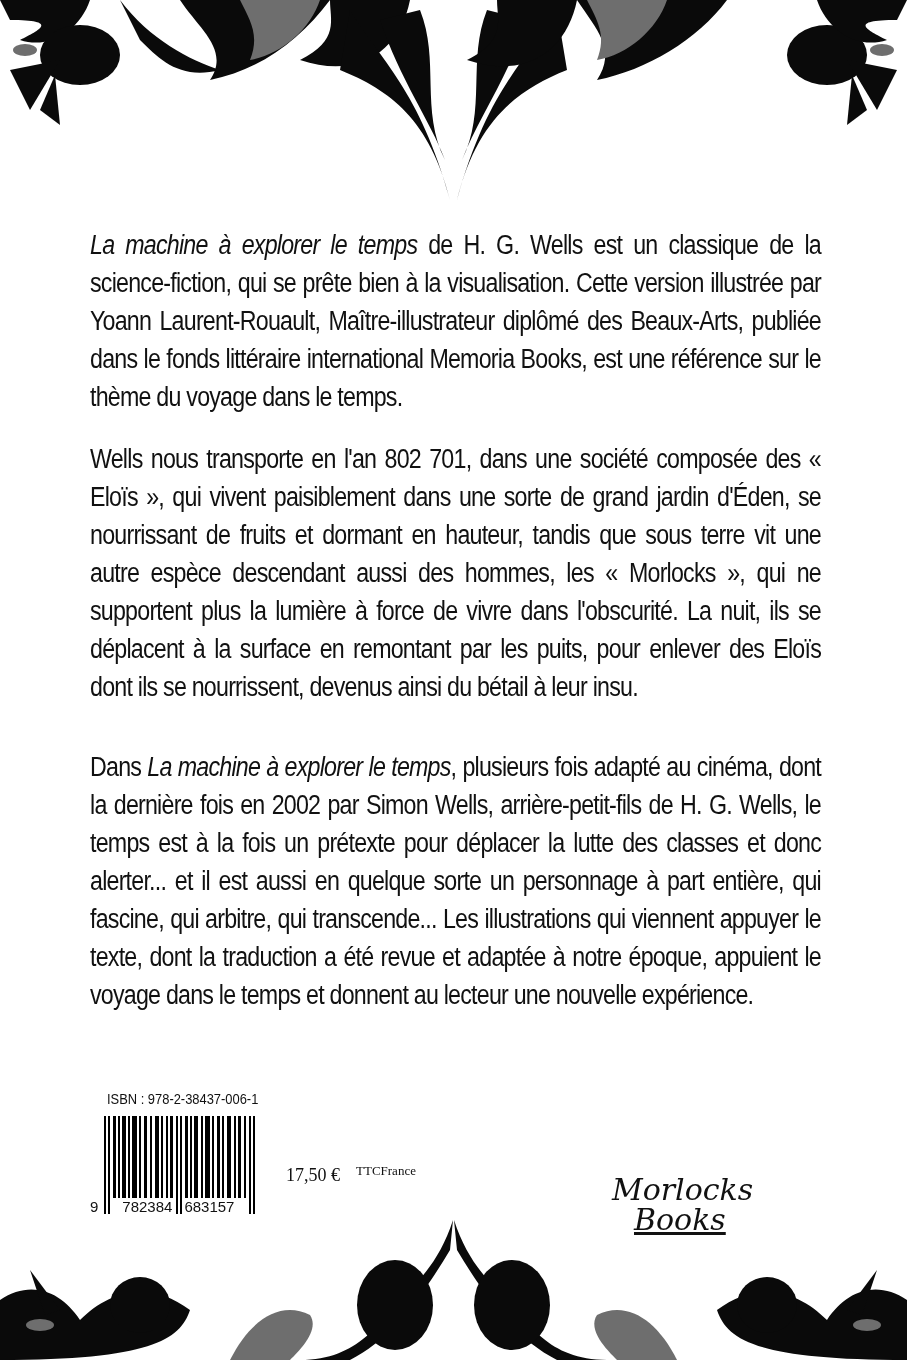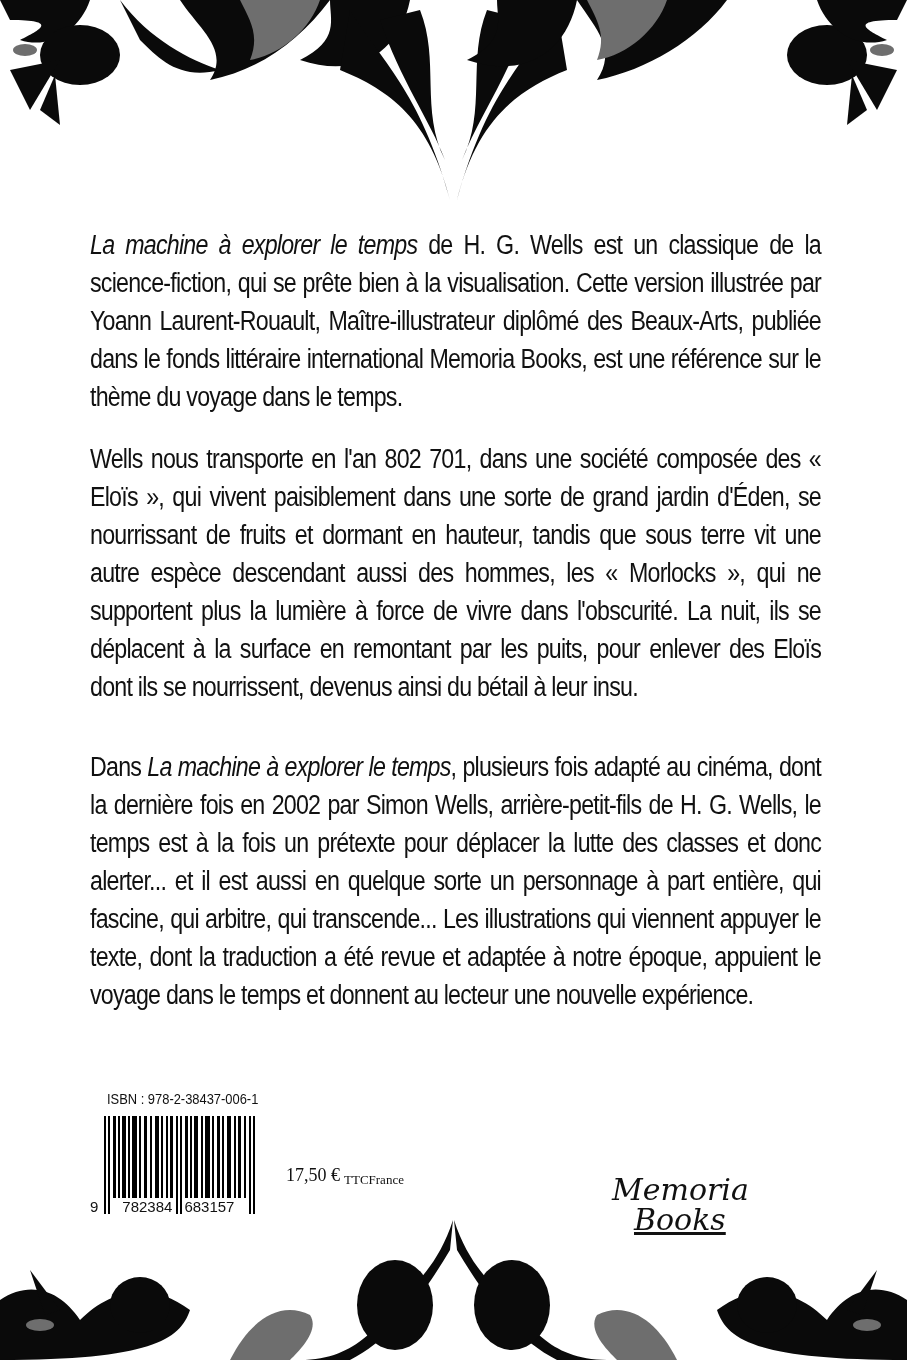--- a/index.html
+++ b/index.html
@@ -32,21 +32,21 @@
   .barcode {
     position: absolute; left: 104px; top: 1116px; width: 160px; height: 98px;
   }
   .barcode-nums {
     position: absolute; left: 90px; top: 1198px; width: 180px;
     font-size: 15px; display: flex; gap: 6px;
   }
   .price {
     position: absolute; left: 286px; top: 1165px;
     font-family: "Liberation Serif", serif; font-size: 18px;
-    display: flex; align-items: flex-end; gap: 4px;
+    display: flex; align-items: flex-start; gap: 16px;
   }
   .price .sup { display: flex; flex-direction: row; font-size: 13px; line-height: 12px; }
   .logo {
     position: absolute; left: 612px; top: 1175px;
     font-family: "DejaVu Serif", serif; font-style: italic;
     font-size: 30px; line-height: 30px; color: #111;
   }
   .logo .l2 { display: block; padding-left: 22px; text-decoration: underline; }
 </style>
 </head>
@@ -139,21 +139,21 @@
 
 <div class="price">
   <span>17,50 €</span>
   <span class="sup">
     <span>TTC</span>
     <span>France</span>
   </span>
 </div>
 
 <div class="logo">
-  <span>Memoria</span>
+  <span>Morlocks</span>
   <span class="l2">Books</span>
 </div>
 
 <svg class="ornament bottom" viewBox="0 0 907 140" preserveAspectRatio="none">
   <g fill="#0a0a0a">
     <path d="M453 0 C440 40 420 60 400 80 C380 100 360 140 300 140 L350 140 C390 120 420 80 450 30 Z"></path>
     <path d="M454 0 C467 40 487 60 507 80 C527 100 547 140 607 140 L557 140 C517 120 487 80 457 30 Z"></path>
     <ellipse cx="395" cy="85" rx="38" ry="45"></ellipse>
     <ellipse cx="512" cy="85" rx="38" ry="45"></ellipse>
     <path d="M0 140 L0 80 C30 60 60 70 80 100 C110 70 150 60 190 90 C180 120 150 140 0 140 Z"></path>

